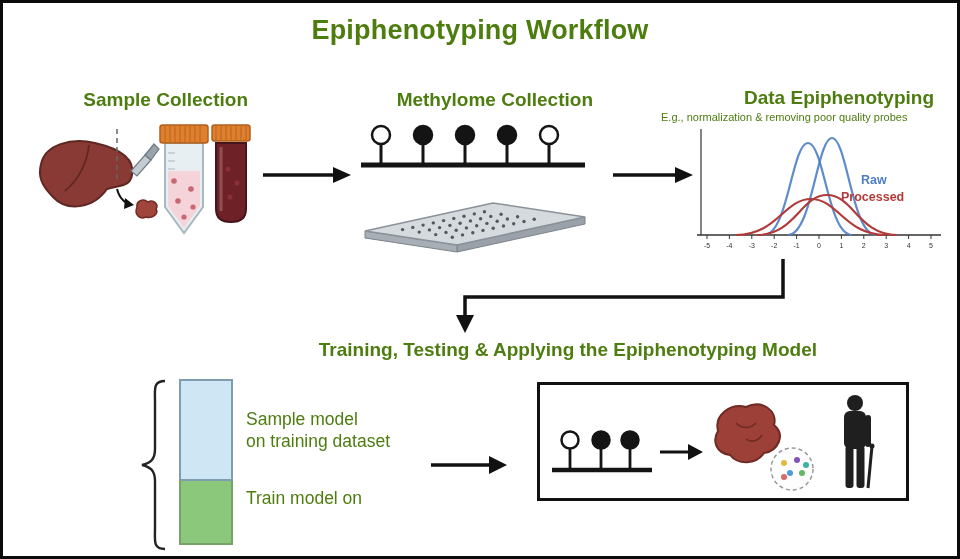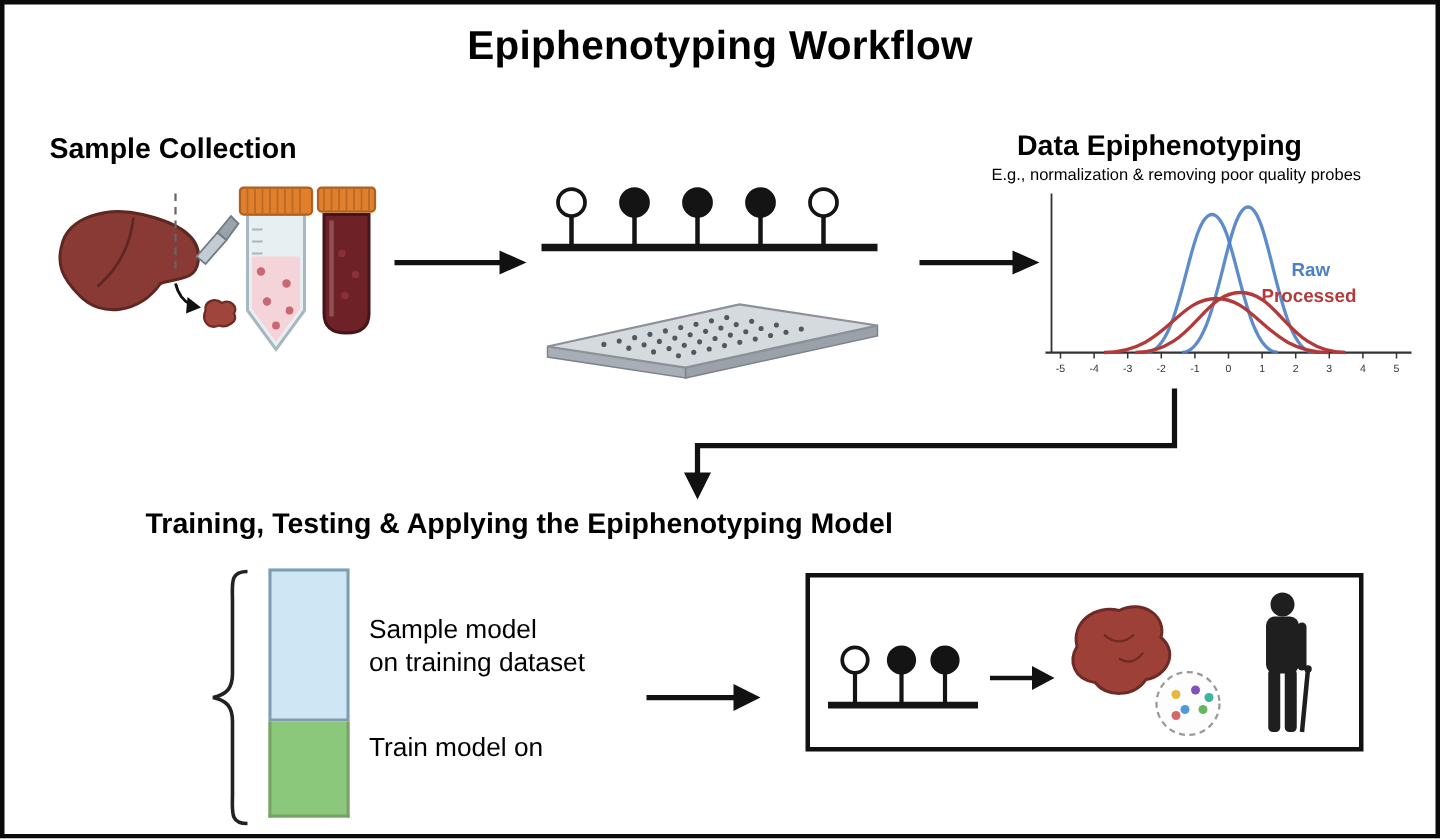--- a/index.html
+++ b/index.html
@@ -1,41 +1,42 @@
 <!DOCTYPE html>
 <html><head>
 <meta charset="utf-8">
 <style>
   html,body{margin:0;padding:0;background:#fff;}
   .canvas{
     position:relative;width:960px;height:559px;background:#ffffff;
     border:3px solid #0a0a0a;box-sizing:border-box;overflow:hidden;
-    font-family:"Liberation Sans", sans-serif;color:#000000;
+    font-family:"Liberation Sans", sans-serif;color:#4d7c0f;
   }
   .abs{position:absolute;}
   .title{left:0;right:0;top:12px;text-align:center;font-size:27px;font-weight:bold;letter-spacing:.2px;}
-  .hdr{font-weight:bold;font-size:19px;text-align:left;white-space:nowrap;}
+  .hdr{font-weight:bold;font-size:19px;text-align:right;white-space:nowrap;}
   .sub{font-size:11px;text-align:left;white-space:nowrap;}
   .lbl{font-size:17.5px;line-height:22px;}
   .center{text-align:center;}
   .barwrap{left:176px;top:376px;}
   .bar-train{width:54px;height:102px;background:#cfe7f5;border:2px solid #7e9db0;box-sizing:border-box;}
   .bar-test{width:54px;height:64px;background:#8cc87c;border:2px solid #79a268;border-top:none;box-sizing:border-box;}
   .pbox{left:534px;top:379px;width:372px;height:119px;border:3px solid #111;box-sizing:border-box;background:#fff;}
   svg{display:block;}
   text{font-family:"Liberation Sans", sans-serif;}
 </style>
 </head>
 <body>
 
 <div class="canvas">
 
   <div class="abs title">Epiphenotyping Workflow</div>
 
   <div class="abs hdr" style="left:30px;top:86px;width:215px">Sample Collection</div>
+  <div class="abs hdr" style="left:350px;top:86px;width:240px">Methylome Collection</div>
   <div class="abs hdr" style="left:675px;top:84px;width:256px">Data Epiphenotyping</div>
   <div class="abs sub" style="left:658px;top:108px;width:290px">E.g., normalization &amp; removing poor quality probes</div>
 
   <svg class="abs" style="left:28px;top:116px" width="228" height="148" viewBox="0 0 228 148">
     <g>
       <path d="M10,45 C14,26 40,18 64,24 C90,30 104,40 101,56 C99,68 88,66 76,70 C62,90 36,93 22,78 C10,66 7,57 10,45 Z" fill="#8a3a35" stroke="#5f2722" stroke-width="2"></path>
       <path d="M58,26 C56,44 48,60 34,72" fill="none" stroke="#5f2722" stroke-width="1.8"></path>
     </g>
     <line x1="86" y1="10" x2="86" y2="62" stroke="#666" stroke-width="1.5" stroke-dasharray="5 4"></line>
     <g>

